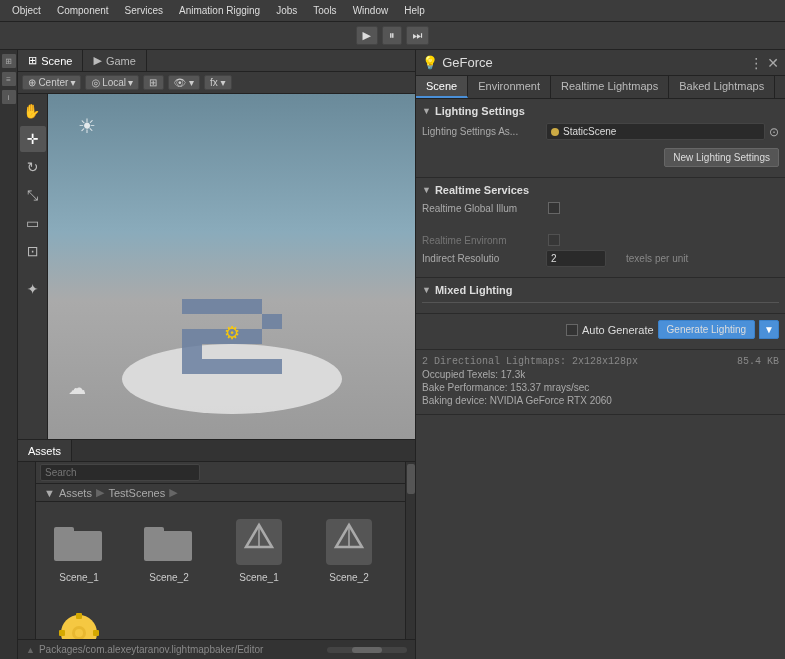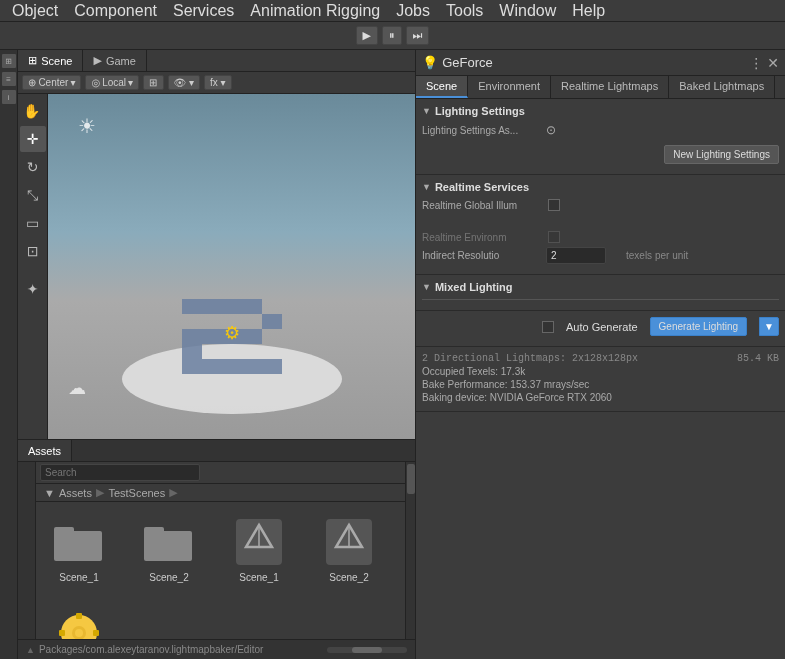--- a/index.html
+++ b/index.html
@@ -1,20 +1,20 @@
 <!DOCTYPE html>
 <html><head>
   <meta charset="utf-8">
   <style>
     * { box-sizing: border-box; margin: 0; padding: 0; }
     body { font-family: 'Segoe UI', Arial, sans-serif; font-size: 11px; background: #3c3c3c; color: #ddd; overflow: hidden; width: 785px; height: 659px; }
 
     
     .menu-bar { background: #3c3c3c; display: flex; align-items: center; height: 22px; border-bottom: 1px solid #222; padding: 0 4px; }
-    .menu-item { padding: 2px 8px; cursor: pointer; color: #ddd; font-size: 16px; }
+    .menu-item { padding: 2px 8px; cursor: pointer; color: #ddd; font-size: 10px; }
 
     
     .toolbar { background: #3c3c3c; display: flex; align-items: center; height: 28px; border-bottom: 1px solid #222; padding: 0 4px; gap: 4px; justify-content: center; }
     .toolbar-btn { background: #555; border: 1px solid #444; color: #ddd; padding: 2px 6px; font-size: 11px; cursor: pointer; border-radius: 2px; }
 
     
     .main-layout { display: flex; height: calc(659px - 22px - 28px); }
 
     
     .scene-area { flex: 1; display: flex; flex-direction: column; min-width: 0; }
@@ -61,21 +61,21 @@
     .field-end-btn { background: none; border: none; color: #aaa; font-size: 12px; cursor: pointer; }
 
     .new-lighting-btn { margin: 4px 0 4px auto; background: #555; border: 1px solid #666; color: #ddd; font-size: 10px; padding: 3px 8px; cursor: pointer; border-radius: 2px; display: block; width: fit-content; }
 
     .checkbox-row { display: flex; align-items: center; gap: 6px; margin-bottom: 4px; }
     .cb { width: 12px; height: 12px; border: 1px solid #666; background: #333; }
 
     .number-field { background: #2a2a2a; border: 1px solid #444; color: #ddd; font-size: 10px; padding: 2px 4px; border-radius: 2px; width: 40px; }
     .text-unit { color: #888; font-size: 10px; margin-left: 16px; }
 
-    .generate-row { display: flex; align-items: center; justify-content: flex-end; gap: 12px; margin-bottom: 4px; }
+    .generate-row { display: flex; align-items: center; justify-content: flex-end; gap: 4px; margin-bottom: 4px; }
     .generate-btn { background: #555; border: 1px solid #666; color: #ddd; font-size: 10px; padding: 3px 8px; cursor: pointer; border-radius: 2px; }
     .generate-btn.primary { background: #4a90d9; border-color: #3a80c9; }
     .generate-arrow { background: #4a90d9; border: 1px solid #3a80c9; color: #fff; padding: 3px 4px; cursor: pointer; border-radius: 0 2px 2px 0; font-size: 10px; }
 
     .info-text { color: #888; font-size: 10px; margin-bottom: 2px; font-family: Liberation Mono, monospace; }
     .info-row { display: flex; justify-content: space-between; align-items: center; }
 
     .stat-text { color: #aaa; font-size: 10px; margin-bottom: 2px; }
 
     
@@ -346,20 +346,24 @@
       <div class="ltab">Baked Lightmaps</div>
     </div>
 
     <div class="section">
       <div class="section-header">
         <span class="section-triangle">▼</span>
         <span>Lighting Settings</span>
       </div>
       <div class="field-row">
         <span class="field-label">Lighting Settings As...</span>
+        <div class="field-value">
+          <span class="field-dot" style="background:#ccaa44;"></span>
+          <span>StaticScene</span>
+        </div>
         <button class="field-end-btn">⊙</button>
       </div>
       <div style="display:flex; justify-content:flex-end;">
         <button class="new-lighting-btn">New Lighting Settings</button>
       </div>
     </div>
 
     <div class="section">
       <div class="section-header">
         <span class="section-triangle">▼</span>

